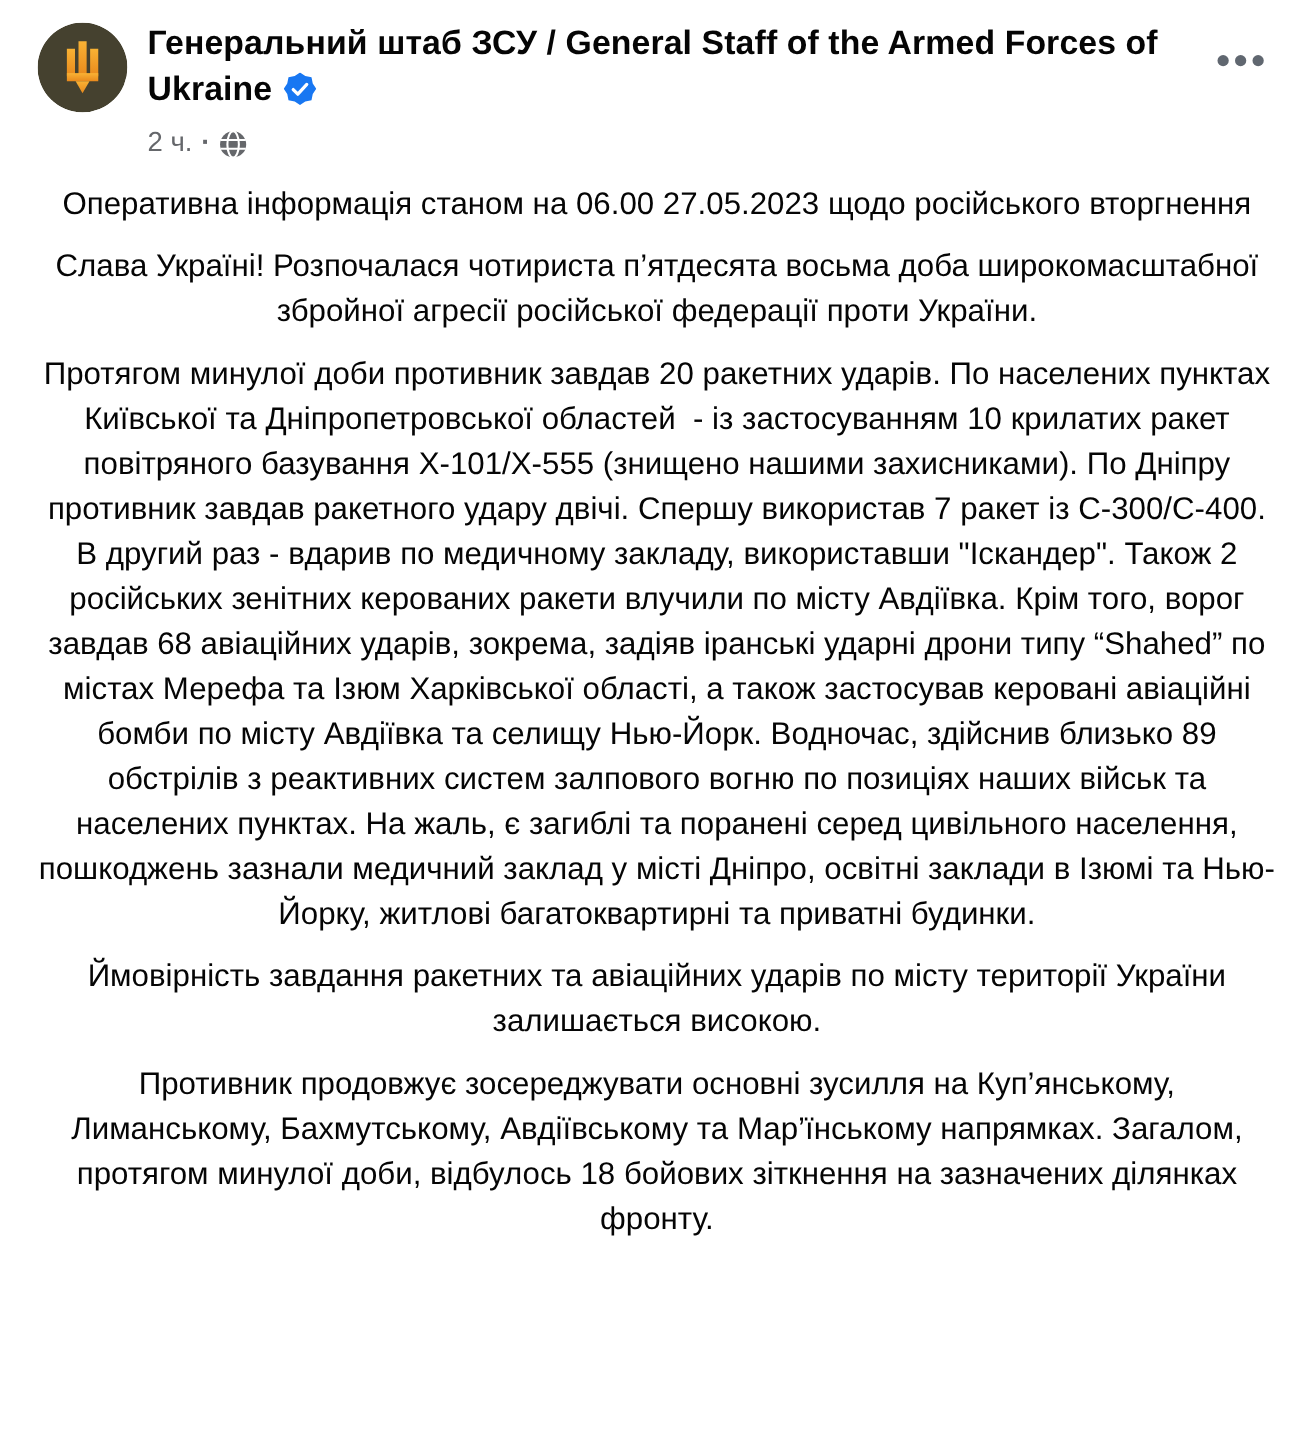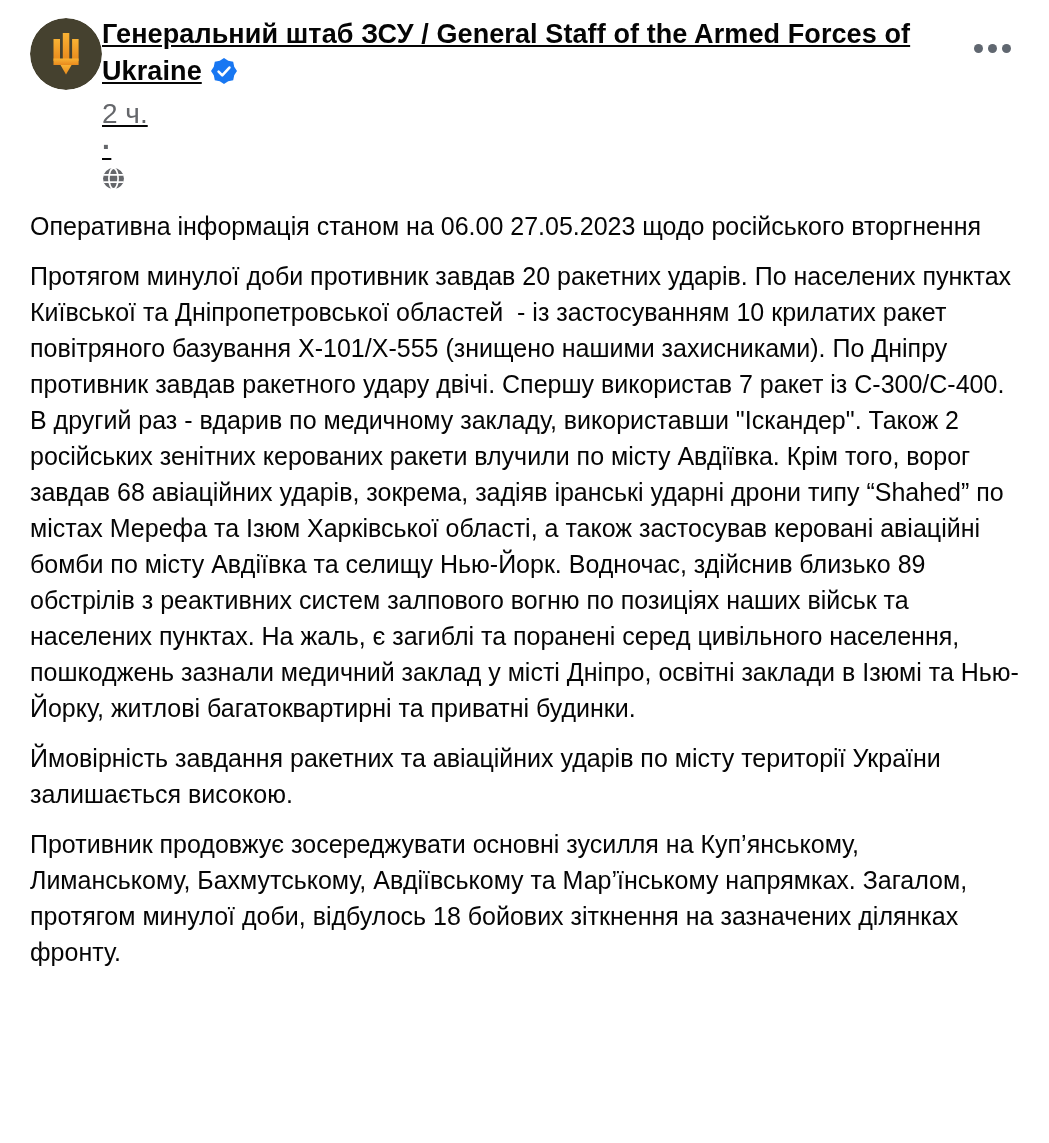--- a/index.html
+++ b/index.html
@@ -12,48 +12,48 @@
   }
   .post-card { position: relative; width: 100%; height: 100%; background: var(--bg, #ffffff); }
 
   
   .header { display: flex; align-items: flex-start; padding: 16px 60px 0 30px; position: relative; }
   .avatar {
     width: 72px; height: 72px; border-radius: 50%;
     flex: 0 0 auto; cursor: pointer; overflow: hidden; margin-top: 2px;
   }
   .avatar svg { display: block; }
-  .header-text { flex: 1; min-width: 0; text-decoration: underline; }
+  .header-text { margin-left: 16px; flex: 1; min-width: 0; }
   .page-name {
     font-weight: bold; font-size: 27px; line-height: 37px;
     max-width: 940px; cursor: pointer; letter-spacing: 0.1px;
   }
   .page-name .name-text { display: inline; }
   .badge { display: inline-block; vertical-align: -4px; margin-left: 9px; }
   .meta {
-    margin-top: 7px; display: flex; align-items: flex-start; gap: 7px;
-    color: var(--meta-gray, #65676B); font-size: 28px; line-height: 26px; flex-direction: column;
+    margin-top: 7px; display: flex; align-items: flex-end; gap: 7px;
+    color: var(--meta-gray, #65676B); font-size: 22px; line-height: 26px;
   }
   .meta .sep { font-weight: bold; }
   .more-btn {
     position: absolute; right: 34px; top: 36px;
     display: flex; gap: 5px; padding: 8px 4px; cursor: pointer;
     border-radius: 6px;
   }
   .more-btn .dot {
     width: 9px; height: 9px; border-radius: 50%;
     background: var(--dot-gray, #606770);
   }
 
   
   .post-body {
     padding: 18px 28px 0 30px;
     font-size: 25px; line-height: 36px;
   }
-  .post-body p { margin: 0 0 14px 0; white-space: pre-wrap; }
+  .post-body p { margin: 0 0 14px 0; white-space: pre-wrap; text-align: center; }
 </style>
 </head>
 <body style="--bg: #FFFFFF; --text-primary: #050505; --meta-gray: #65676B; --dot-gray: #606770; --badge-blue: #1877F2; --avatar-bg: #45412F; --trident-top: #F9B234; --trident-bottom: #E8891C;">
 
 <div class="post-card">
 
   <div class="header">
 
     <div class="avatar">
       <svg width="72" height="72" viewBox="0 0 72 72">
@@ -101,18 +101,19 @@
     <div class="more-btn">
       <span class="dot"></span>
       <span class="dot"></span>
       <span class="dot"></span>
     </div>
 
   </div>
 
   <div class="post-body">
     <p>Оперативна інформація станом на 06.00 27.05.2023 щодо російського вторгнення</p>
+    <p>Слава Україні! Розпочалася чотириста п’ятдесята восьма доба широкомасштабної збройної агресії російської федерації проти України.</p>
     <p>Протягом минулої доби противник завдав 20 ракетних ударів. По населених пунктах Київської та Дніпропетровської областей  - із застосуванням 10 крилатих ракет повітряного базування Х-101/Х-555 (знищено нашими захисниками). По Дніпру противник завдав ракетного удару двічі. Спершу використав 7 ракет із С-300/С-400. В другий раз - вдарив по медичному закладу, використавши "Іскандер". Також 2 російських зенітних керованих ракети влучили по місту Авдіївка. Крім того, ворог завдав 68 авіаційних ударів, зокрема, задіяв іранські ударні дрони типу “Shahed” по містах Мерефа та Ізюм Харківської області, а також застосував керовані авіаційні бомби по місту Авдіївка та селищу Нью-Йорк. Водночас, здійснив близько 89 обстрілів з реактивних систем залпового вогню по позиціях наших військ та населених пунктах. На жаль, є загиблі та поранені серед цивільного населення, пошкоджень зазнали медичний заклад у місті Дніпро, освітні заклади в Ізюмі та Нью-Йорку, житлові багатоквартирні та приватні будинки.</p>
     <p>Ймовірність завдання ракетних та авіаційних ударів по місту території України залишається високою.</p>
     <p>Противник продовжує зосереджувати основні зусилля на Куп’янському, Лиманському, Бахмутському, Авдіївському та Мар’їнському напрямках. Загалом, протягом минулої доби, відбулось 18 бойових зіткнення на зазначених ділянках фронту.</p>
   </div>
 
 </div>
 
 </body></html>

